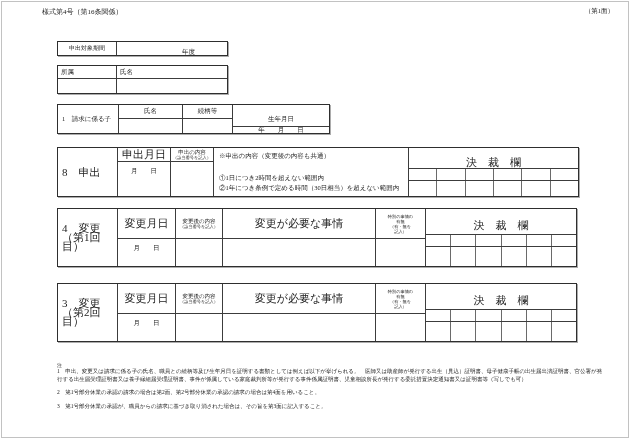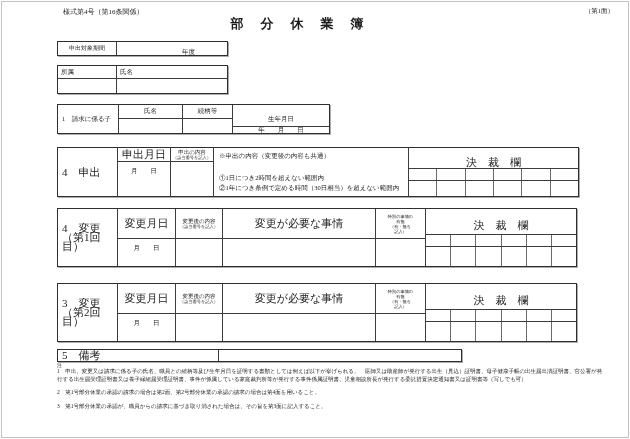--- a/index.html
+++ b/index.html
@@ -2,21 +2,21 @@
 <html><head>
 <meta charset="utf-8">
 <style>
   * { margin:0; padding:0; box-sizing:border-box; }
   html,body { background:#ffffff; }
   .page {
     position:relative; width:630px; height:439px; background:#fff;
     font-family:"Liberation Serif","DejaVu Serif",serif; color:#1c1c1c; overflow:hidden;
   }
   .edge { position:absolute; inset:1px; border:1px solid #c2c2c2; pointer-events:none; }
-  .hdr-left  { position:absolute; top:7px;  left:63px;  font-size:7px; }
+  .hdr-left  { position:absolute; top:7px;  left:42px;  font-size:7px; }
   .hdr-right { position:absolute; top:7px;  right:16px; font-size:6.5px; }
   .title { position:absolute; top:15px; left:0; width:596px; text-align:center;
            font-size:13px; font-weight:600; letter-spacing:2px; }
   
   .sec { position:absolute; display:flex; background:#fff;
          border:1px solid #2e2e2e; box-shadow:1px 1px 0 rgba(70,70,70,.45); }
   .col { display:flex; flex-direction:column; border-right:1px solid #3c3c3c; min-width:0; }
   .col:last-child { border-right:none;margin-top:8px; }
   .c { display:flex; align-items:center; justify-content:center;
        border-bottom:1px solid #3c3c3c; text-align:center; min-height:0; }
@@ -51,21 +51,20 @@
   .note { position:absolute; font-size:5.5px; line-height:7.5px; text-align:left; }
 </style>
 </head>
 <body>
 
 <div class="page">
   <div class="edge"></div>
 
   <div class="hdr-left">様式第4号（第16条関係）</div>
   <div class="hdr-right">（第1面）</div>
-  <div class="title">部　分　休　業　簿</div>
 
   <div class="sec" style="left:57px;top:41px;width:171px;height:15px">
     <div class="col" style="width:59px">
       <div class="c fill" style="font-size:6px">申出対象期間</div>
     </div>
     <div class="col" style="flex:1">
       <div class="c fill lbl65 yearcell">年度</div>
     </div>
   </div>
 
@@ -93,21 +92,21 @@
       <div class="c fill"></div>
     </div>
     <div class="col" style="flex:1">
       <div class="c lbl65" style="height:14px">生年月日</div>
       <div class="c fill lbl65">年　　月　　日</div>
     </div>
   </div>
 
   <div class="sec" style="left:57px;top:147px;width:522px;height:50px">
     <div class="col" style="width:60px">
-      <div class="c fill lbl7 left">4　申出</div>
+      <div class="c fill lbl7 left">8　申出</div>
     </div>
     <div class="col" style="width:53px">
       <div class="c lbl7" style="height:14px">申出月日</div>
       <div class="c fill lbl65 topstart">月　　日</div>
     </div>
     <div class="col" style="width:43px">
       <div class="c two" style="height:14px">
         <div class="lbl55">申出の内容</div>
         <div class="lbl40">（該当番号を記入）</div>
       </div>
@@ -238,26 +237,18 @@
         <div class="apr-cell"></div>
           <div class="apr-cell"></div>
           <div class="apr-cell"></div>
           <div class="apr-cell"></div>
           <div class="apr-cell"></div>
           <div class="apr-cell"></div>
       </div>
     </div>
   </div>
 
-  <div class="sec" style="left:57px;top:349px;width:405px;height:13px">
-    <div class="col" style="width:161px">
-      <div class="c fill lbl7 left" style="justify-content:flex-start">5　備考</div>
-    </div>
-    <div class="col" style="flex:1">
-      <div class="c fill"></div>
-    </div>
-  </div>
 
   <div class="note-marker" style="left:57px;top:362px">注</div>
   <div class="note" style="left:57px;top:368px;width:548px">1　申出、変更又は請求に係る子の氏名、職員との続柄等及び生年月日を証明する書類としては例えば以下が挙げられる。　医師又は助産師が発行する出生（見込）証明書、母子健康手帳の出生届出済証明書、官公署が発行する出生届受理証明書又は養子縁組届受理証明書、事件が係属している家庭裁判所等が発行する事件係属証明書、児童相談所長が発行する委託措置決定通知書又は証明書等（写しでも可）</div>
   <div class="note" style="left:57px;top:389px;width:548px">2　第1号部分休業の承認の請求の場合は第2面、第2号部分休業の承認の請求の場合は第4面を用いること。</div>
   <div class="note" style="left:57px;top:403px;width:548px">3　第1号部分休業の承認が、職員からの請求に基づき取り消された場合は、その旨を第3面に記入すること。</div>
 </div>
 
 </body></html>

